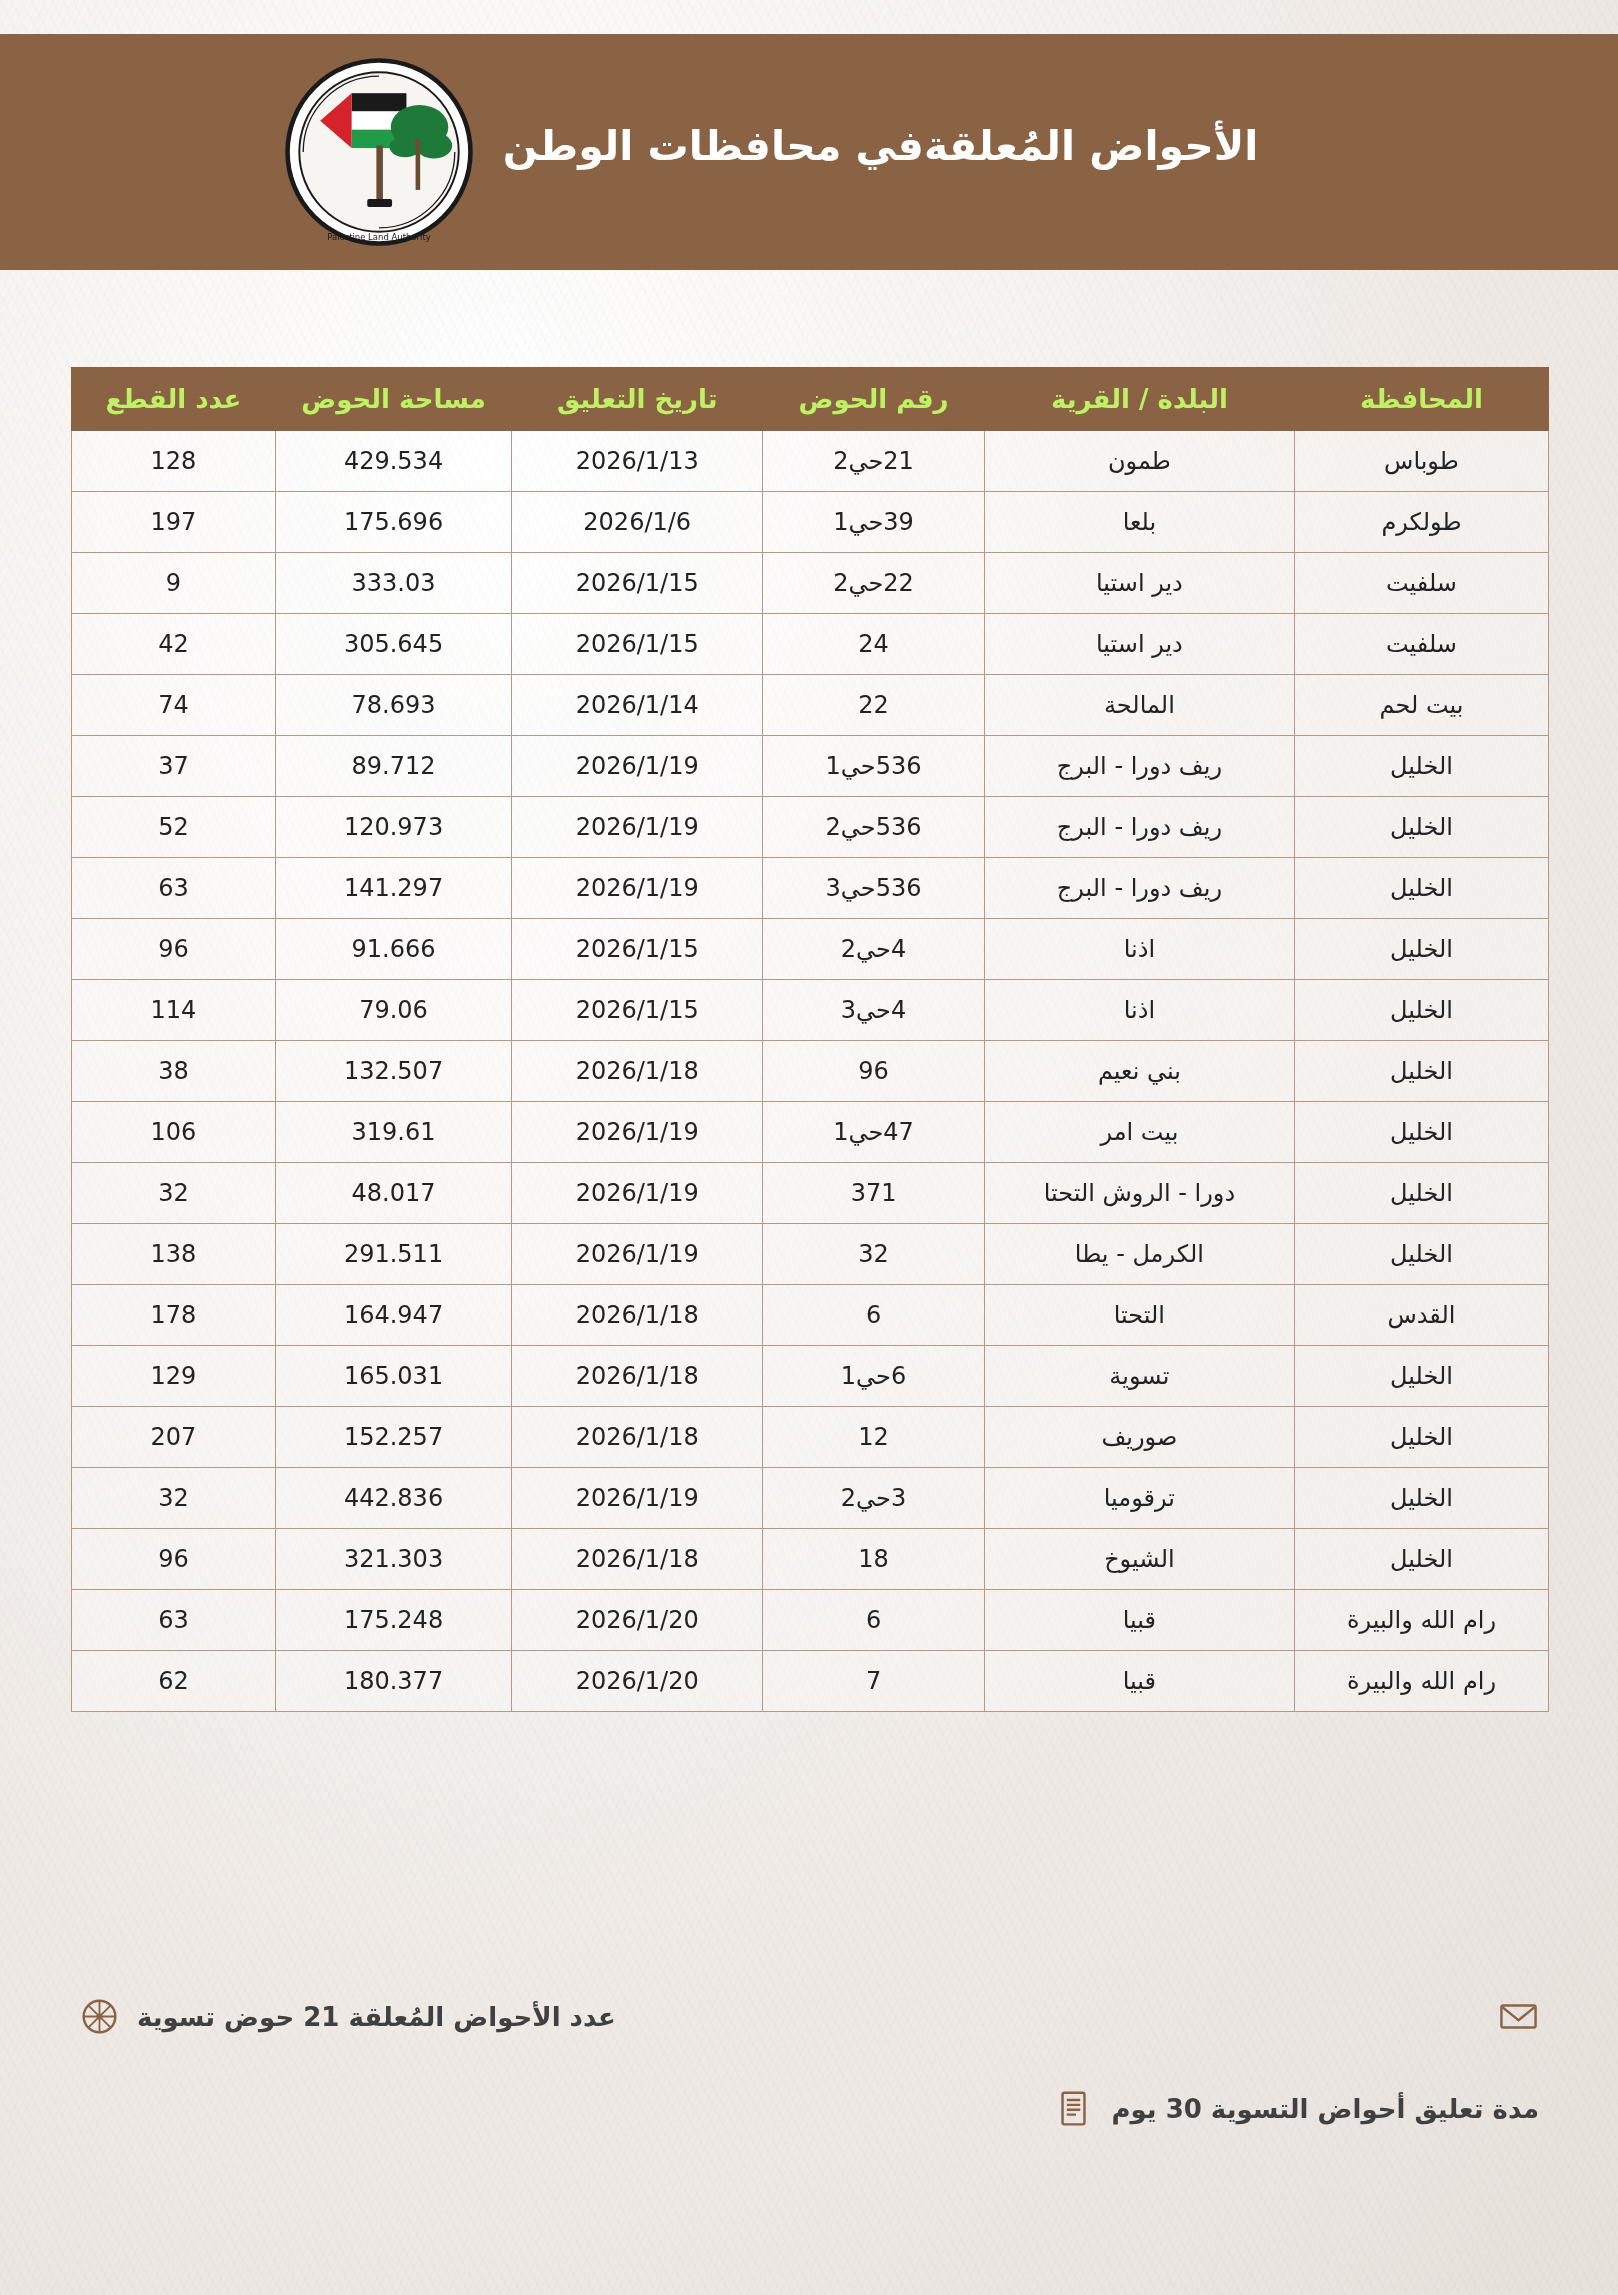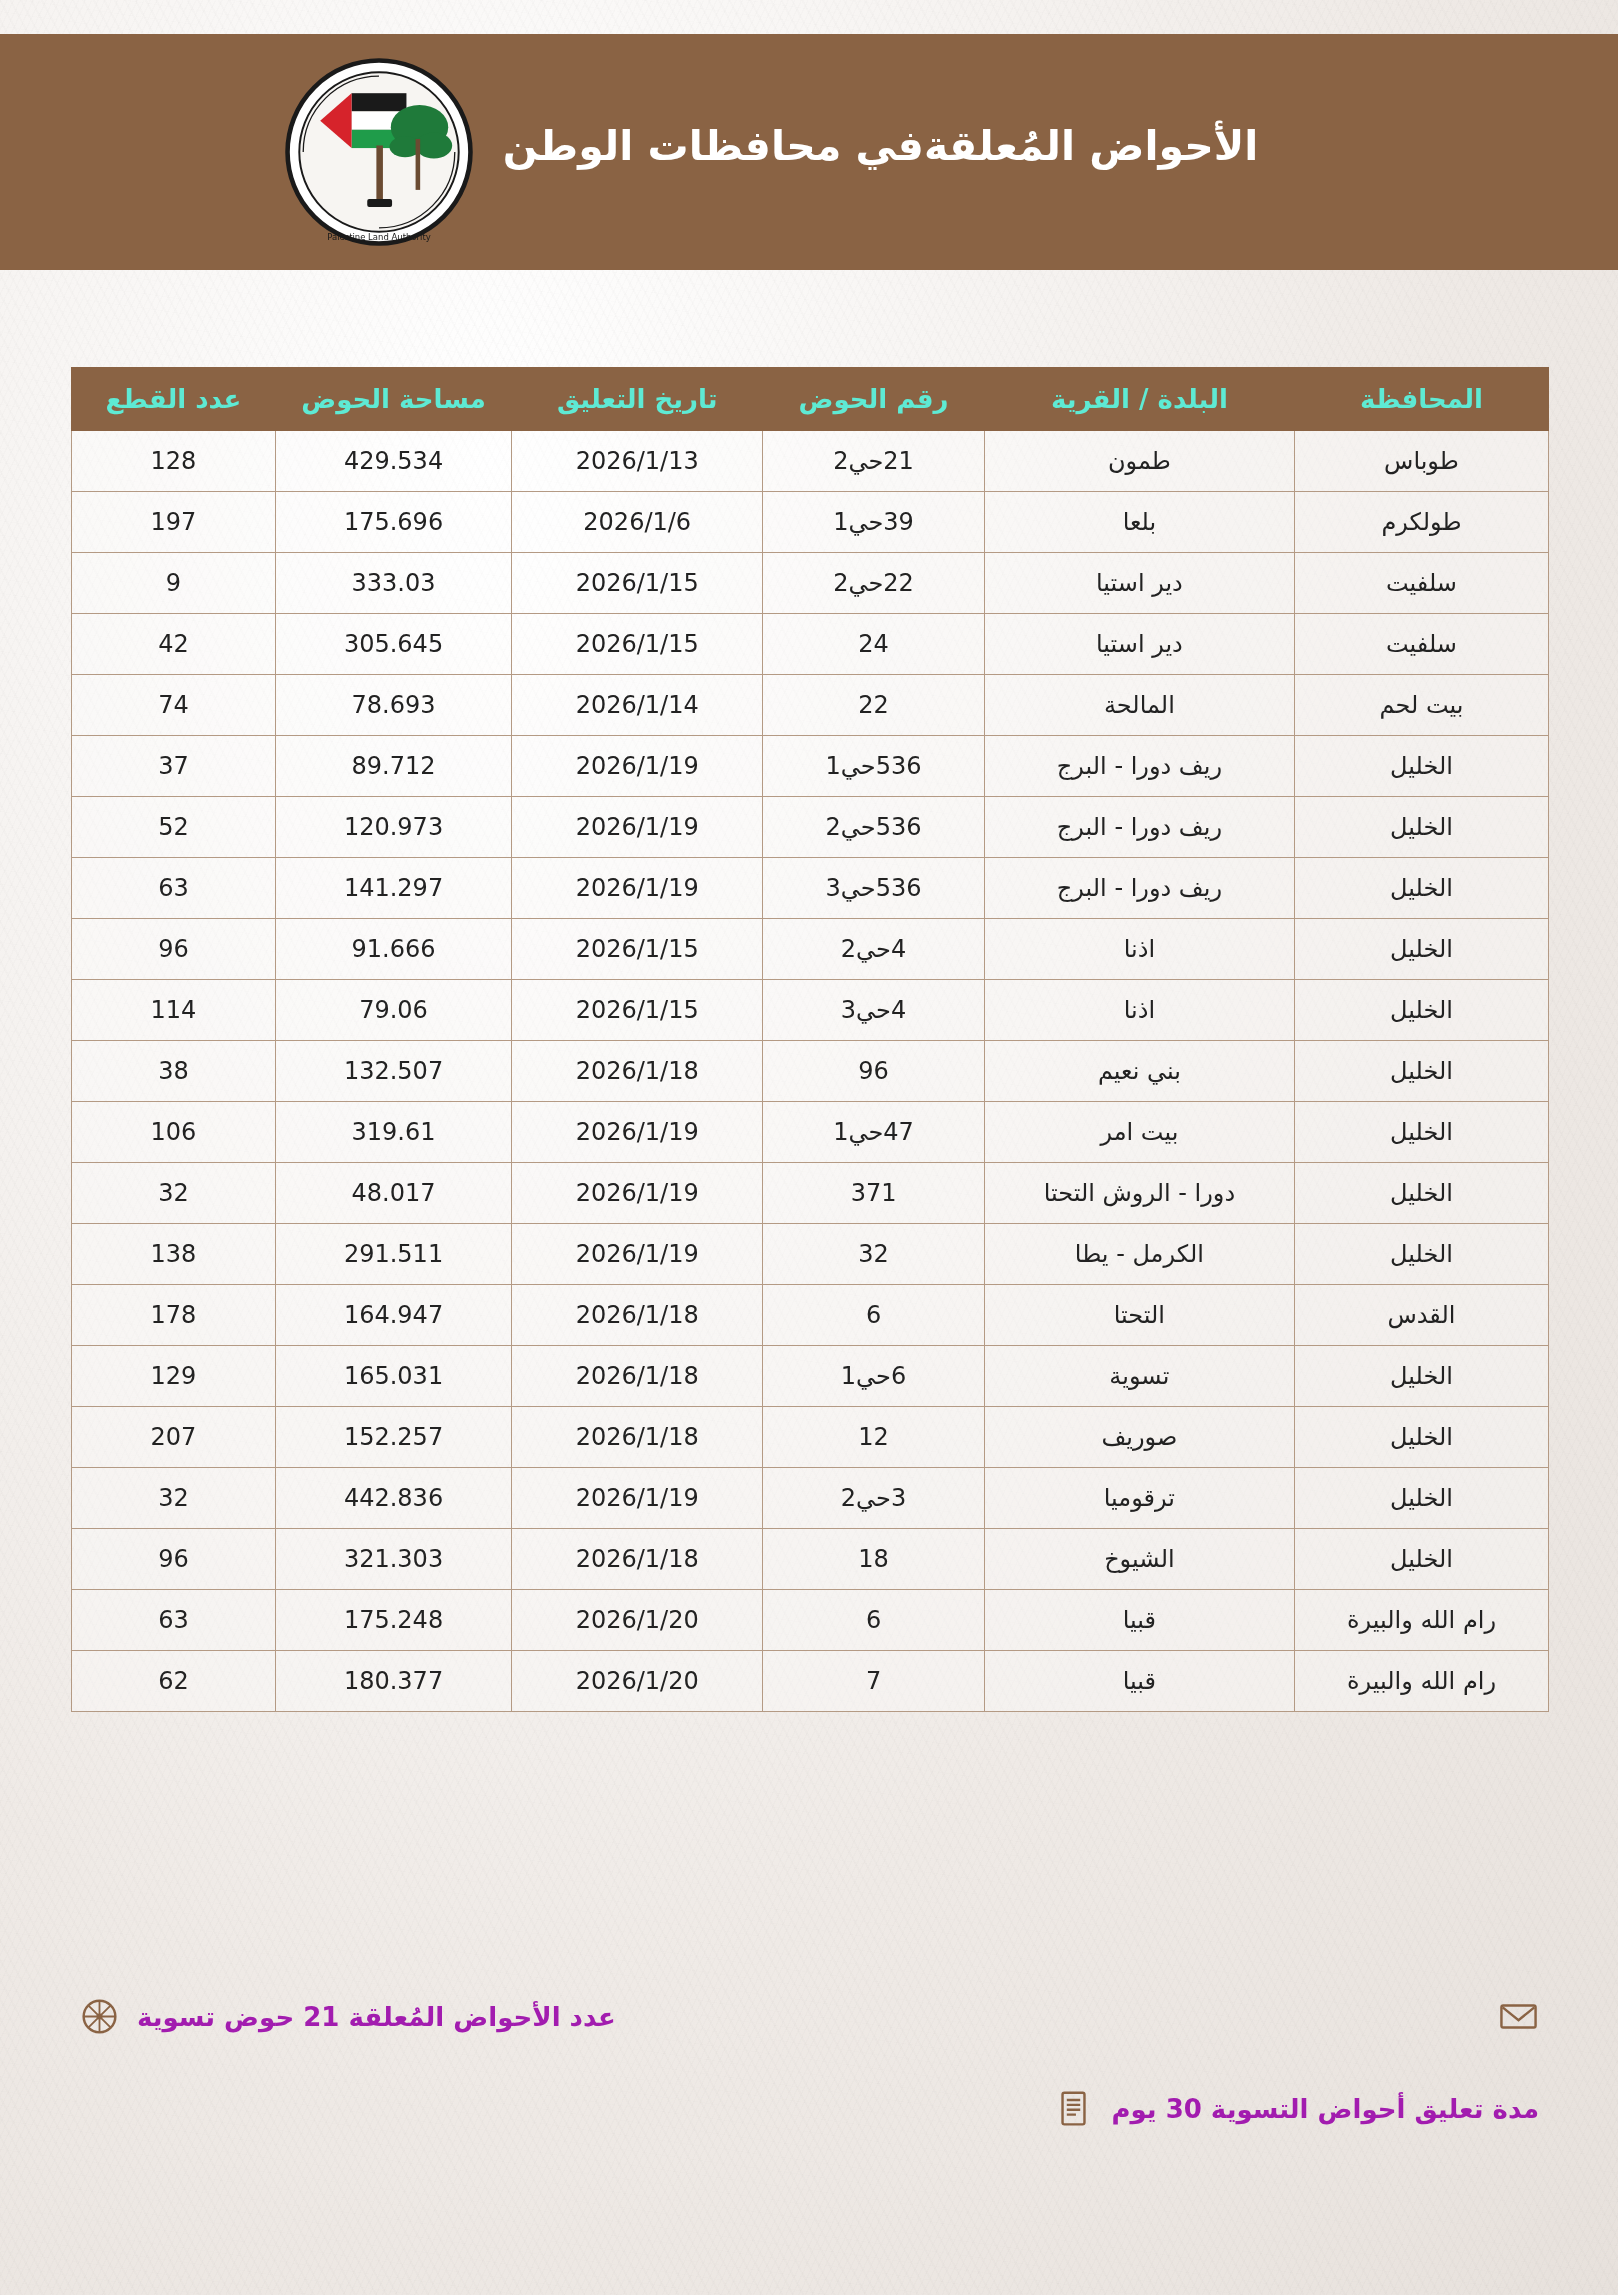--- a/index.html
+++ b/index.html
@@ -87,21 +87,21 @@
     width: 1478px;
   }
   table {
     border-collapse: collapse;
     width: 100%;
     table-layout: fixed;
     background: transparent;
   }
   thead th {
     background: #8a6344;
-    color: #5eead4;
+    color: #bef264;
     font-size: 26px;
     font-weight: bold;
     height: 60px;
     border: 1.3px solid #8a6344;
     text-align: center;
     vertical-align: middle;
   }
   tbody td {
     border: 1.3px solid #b49a84;
     height: 58px;
@@ -132,21 +132,21 @@
     flex-direction: row;
     justify-content: space-between;
     align-items: center;
     margin-bottom: 51px;
   }
   .stat {
     display: flex;
     flex-direction: row-reverse;
     align-items: center;
     gap: 17px;
-    color: #a21caf;
+    color: #404040;
     font-size: 26px;
     font-weight: bold;
     white-space: nowrap;
   }
   .stat .ic {
     width: 41px;
     height: 41px;
     flex: 0 0 auto;
     display: flex;
     align-items: center;

